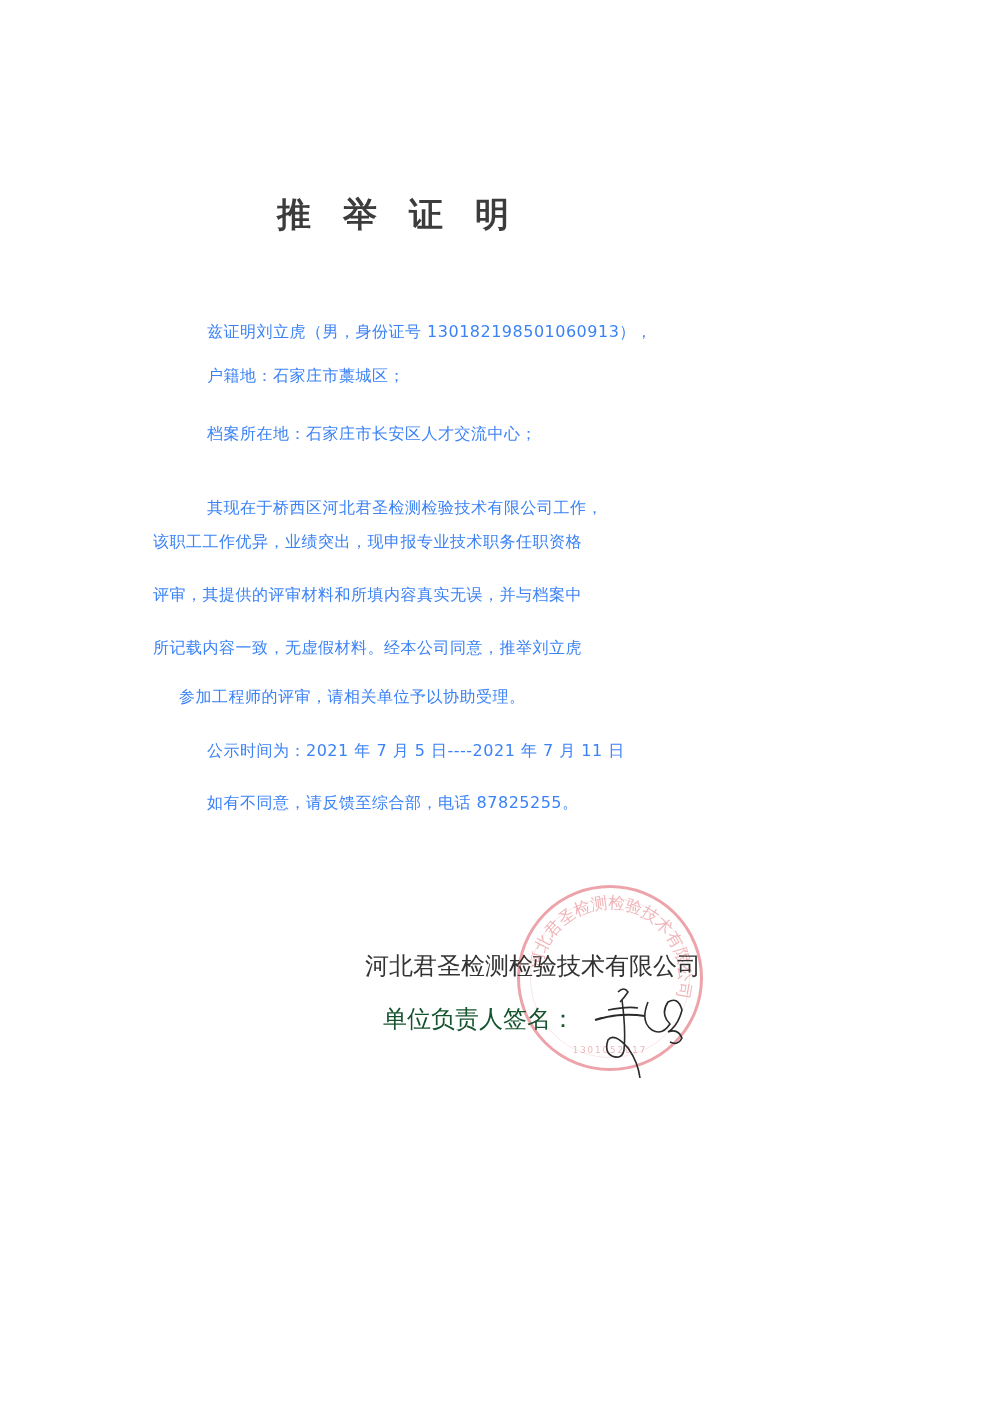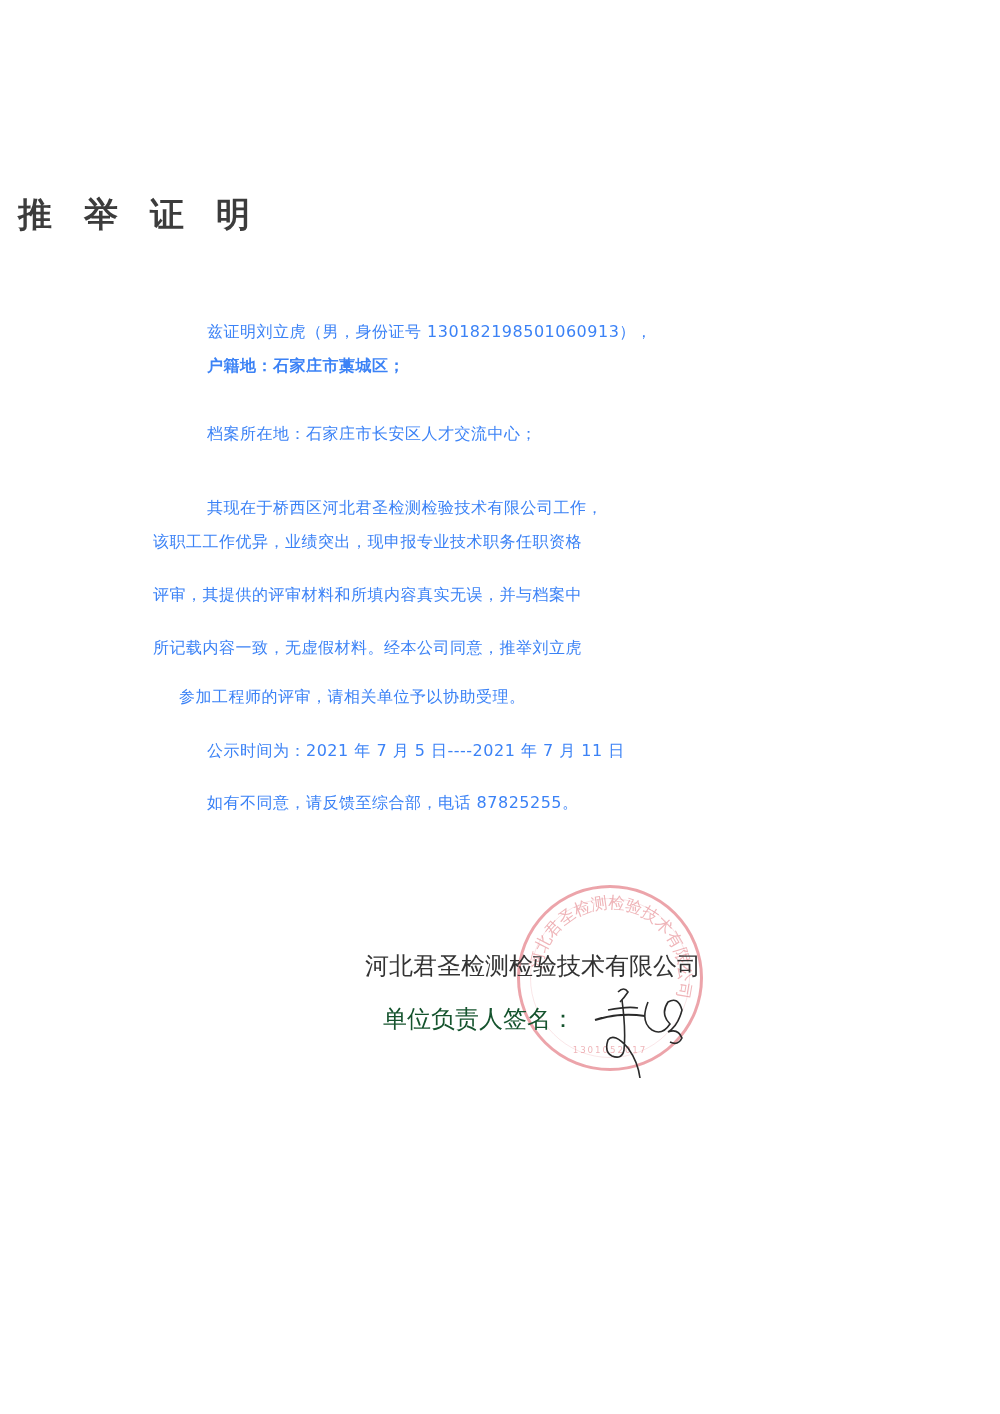--- a/index.html
+++ b/index.html
@@ -4,21 +4,21 @@
 <style>
   html, body { margin: 0; padding: 0; }
   body {
     width: 1000px; height: 1414px; background: #ffffff;
     position: relative; overflow: hidden;
     font-family: "DejaVu Sans", "Liberation Sans", sans-serif;
     color: #3a3a3a;
   }
   .title {
     position: absolute; top: 192px; left: 0; width: 800px;
-    text-align: left; font-family: "DejaVu Serif", "Liberation Serif", serif;
+    text-align: center; font-family: "DejaVu Serif", "Liberation Serif", serif;
     font-weight: bold; font-size: 34px; letter-spacing: 32px; color: #3c3c3c;
     padding-left: 18px; box-sizing: border-box;
   }
   .line {
     position: absolute; font-size: 16px; white-space: nowrap;
     color: #3b82f6; letter-spacing: 0.5px;
   }
   .stamp {
     position: absolute; left: 517px; top: 885px; width: 186px; height: 186px;
     border-radius: 50%; border: 3px solid rgba(220, 90, 100, 0.55);
@@ -34,21 +34,21 @@
   .sig { position: absolute; left: 590px; top: 980px; width: 110px; height: 100px; }
   .company { position: absolute; left: 365px; top: 950px; font-size: 24px; color: #333; white-space: nowrap; }
   .signer { position: absolute; left: 383px; top: 1003px; font-size: 24px; color: #14532d; white-space: nowrap; }
 </style>
 </head>
 <body>
 
 <div class="title">推举证明</div>
 
 <div class="line" style="left:207px; top:322px;">兹证明刘立虎（男，身份证号 130182198501060913），</div>
-<div class="line" style="left:207px; top:356px;font-weight:bold;">户籍地：石家庄市藁城区；</div>
+<div class="line" style="left:207px; top:366px;">户籍地：石家庄市藁城区；</div>
 <div class="line" style="left:207px; top:424px;">档案所在地：石家庄市长安区人才交流中心；</div>
 <div class="line" style="left:207px; top:498px;">其现在于桥西区河北君圣检测检验技术有限公司工作，</div>
 <div class="line" style="left:153px; top:532px;">该职工工作优异，业绩突出，现申报专业技术职务任职资格</div>
 <div class="line" style="left:153px; top:585px;">评审，其提供的评审材料和所填内容真实无误，并与档案中</div>
 <div class="line" style="left:153px; top:638px;">所记载内容一致，无虚假材料。经本公司同意，推举刘立虎</div>
 <div class="line" style="left:153px; top:687px;margin-left:26px;">参加工程师的评审，请相关单位予以协助受理。</div>
 <div class="line" style="left:207px; top:741px;">公示时间为：2021 年 7 月 5 日----2021 年 7 月 11 日</div>
 <div class="line" style="left:207px; top:793px;">如有不同意，请反馈至综合部，电话 87825255。</div>
 
 <div class="stamp">

